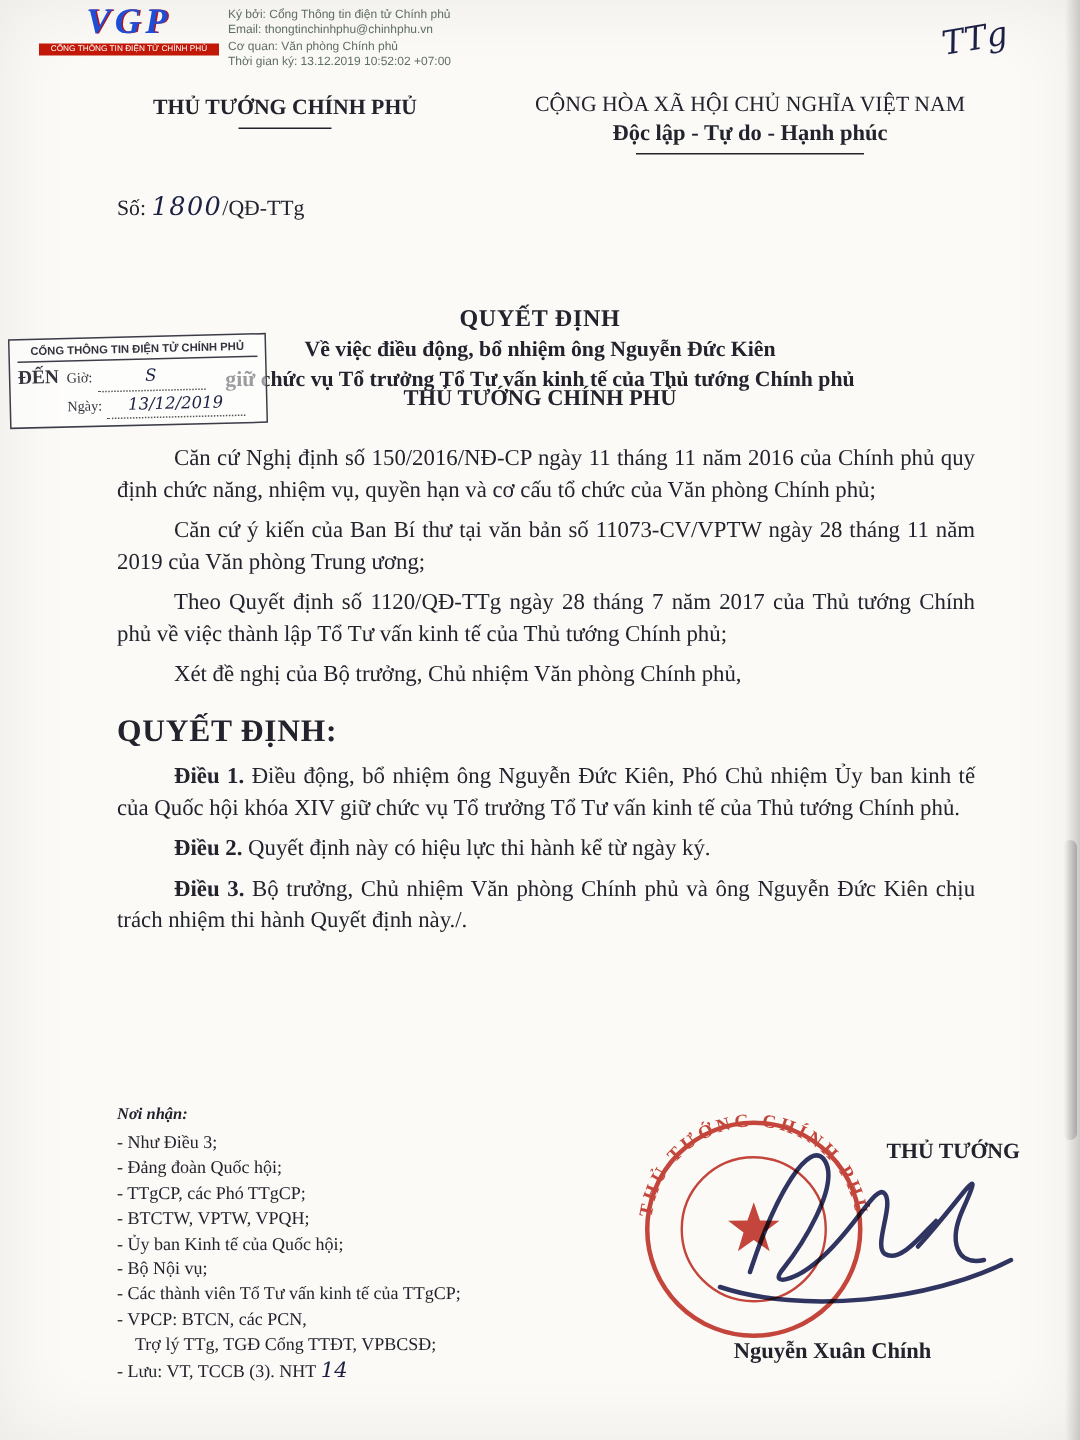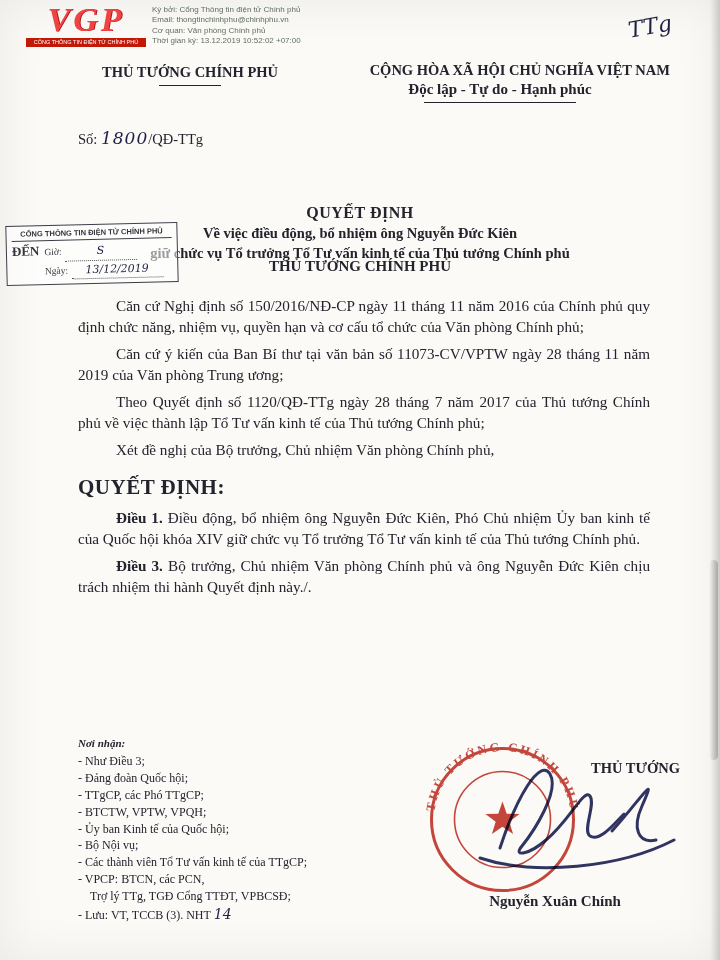--- a/index.html
+++ b/index.html
@@ -11,35 +11,35 @@
     box-shadow: inset 0 0 50px rgba(0,0,0,0.07);
   }
   .scan-edge { position:absolute; right:0; top:0; width:10px; height:100%;
     background:linear-gradient(to left, rgba(110,110,110,0.30), rgba(110,110,110,0)); }
   .smudge { position:absolute; right:2px; top:560px; width:9px; height:200px;
     background:linear-gradient(to left, rgba(90,90,90,0.35), transparent); border-radius:6px; }
 
   
   .vgp { position:absolute; left:26px; top:4px; width:120px; text-align:center; }
   .vgp-text { font-family:"Liberation Serif", serif; font-weight:bold; font-style:italic;
-    font-size:34px; line-height:0.95; color:#ef4444; letter-spacing:3px;
+    font-size:24px; line-height:0.95; color:#1d4ed8; letter-spacing:3px;
     text-shadow:1px 0 0 #b5121b; }
   .vgp-banner { margin-top:2px; background:#c21807; color:#fff;
     font-family:"Liberation Sans", sans-serif; font-size:5.5px; line-height:1.5;
     white-space:nowrap; overflow:hidden; padding:0 2px; }
   .sign-info { position:absolute; left:152px; top:5px; font-family:"Liberation Sans", sans-serif;
     font-size:8px; line-height:1.3; color:#5f6e63; }
   .corner-mark { position:absolute; left:628px; top:14px; font-size:22px; font-style:italic;
     color:#2e2e38; transform:rotate(-10deg); font-family:"DejaVu Serif", serif; }
 
   
   .hdr-left { position:absolute; left:70px; top:64px; width:240px; text-align:center; }
   .hdr-left-title { font-weight:bold; font-size:14.5px; }
   .hdr-right { position:absolute; left:330px; top:62px; width:340px; text-align:center; }
-  .hdr-right-title { font-weight:bold; font-size:14.5px;text-align:right; }
+  .hdr-right-title { font-weight:normal; font-size:14.5px; }
   .hdr-right-motto { font-weight:bold; font-size:15px; margin-top:2px; }
   .rule { border-top:1.4px solid #23232e; margin:4px auto 0; }
   .rule.w60 { width:62px; } .rule.w150 { width:152px; }
 
   .doc-number { position:absolute; left:78px; top:128px; font-size:14.5px; }
   .date-line { position:absolute; left:360px; top:126px; width:300px; text-align:center;
     font-style:italic; font-weight:bold; font-size:14.5px; }
   .hand { font-style:italic; color:#1d2045; font-family:"DejaVu Serif", serif; }
   .hand-big { font-size:17px; letter-spacing:1px; }
 
@@ -138,20 +138,21 @@
 
   <div class="doc-body">
     <p>Căn cứ Nghị định số 150/2016/NĐ-CP ngày 11 tháng 11 năm 2016 của Chính phủ quy định chức năng, nhiệm vụ, quyền hạn và cơ cấu tổ chức của Văn phòng Chính phủ;</p>
     <p>Căn cứ ý kiến của Ban Bí thư tại văn bản số 11073-CV/VPTW ngày 28 tháng 11 năm 2019 của Văn phòng Trung ương;</p>
     <p>Theo Quyết định số 1120/QĐ-TTg ngày 28 tháng 7 năm 2017 của Thủ tướng Chính phủ về việc thành lập Tổ Tư vấn kinh tế của Thủ tướng Chính phủ;</p>
     <p>Xét đề nghị của Bộ trưởng, Chủ nhiệm Văn phòng Chính phủ,</p>
 
     <p class="decide">QUYẾT ĐỊNH:</p>
 
     <p class="article"><b>Điều 1.</b> <span>Điều động, bổ nhiệm ông Nguyễn Đức Kiên, Phó Chủ nhiệm Ủy ban kinh tế của Quốc hội khóa XIV giữ chức vụ Tổ trưởng Tổ Tư vấn kinh tế của Thủ tướng Chính phủ.</span></p>
+    <p class="article"><b>Điều 2.</b> <span>Quyết định này có hiệu lực thi hành kể từ ngày ký.</span></p>
     <p class="article"><b>Điều 3.</b> <span>Bộ trưởng, Chủ nhiệm Văn phòng Chính phủ và ông Nguyễn Đức Kiên chịu trách nhiệm thi hành Quyết định này./.</span></p>
   </div>
 
   <div class="recipients">
     <div class="rcpt-label">Nơi nhận:</div>
     <div class="rcpt-line">- Như Điều 3;</div>
     <div class="rcpt-line">- Đảng đoàn Quốc hội;</div>
     <div class="rcpt-line">- TTgCP, các Phó TTgCP;</div>
     <div class="rcpt-line">- BTCTW, VPTW, VPQH;</div>
     <div class="rcpt-line">- Ủy ban Kinh tế của Quốc hội;</div>

